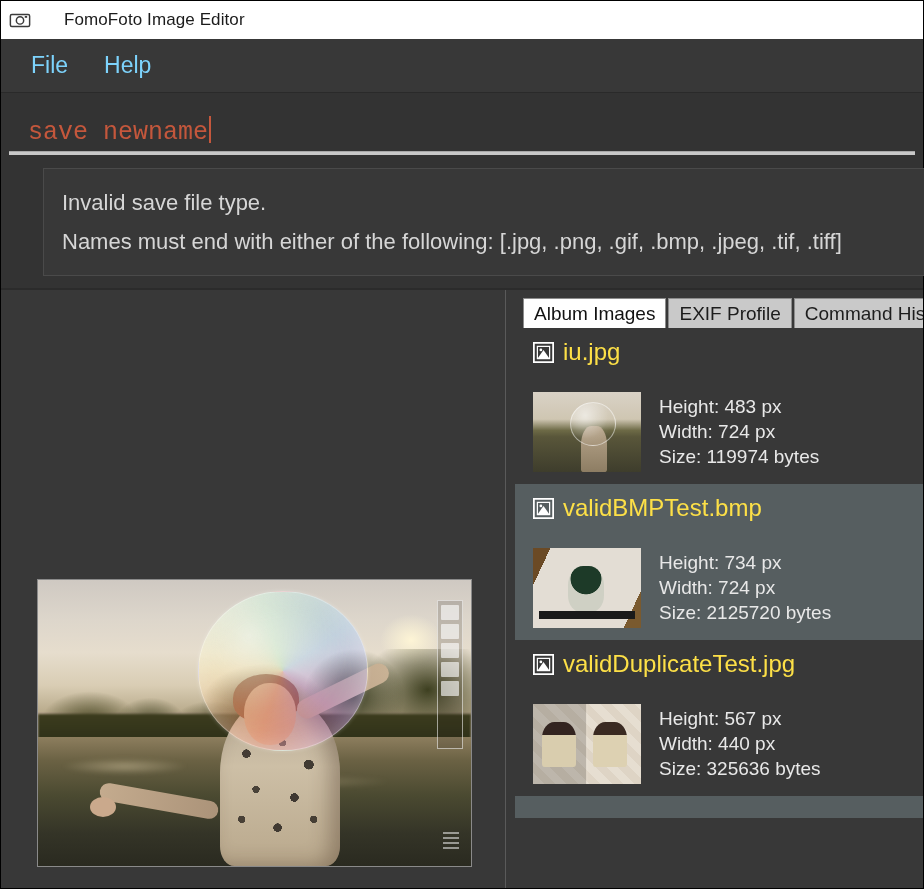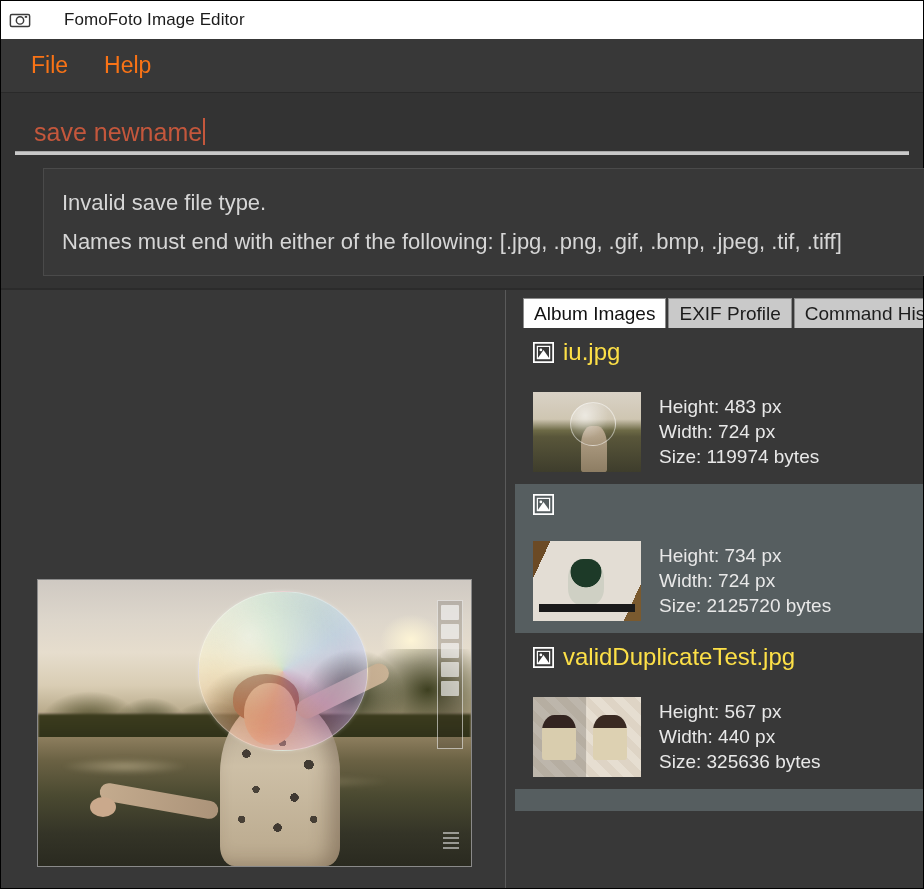--- a/index.html
+++ b/index.html
@@ -35,33 +35,33 @@
 
   
   .menubar {
     flex: 0 0 54px;
     background: #383838;
     display: flex; align-items: center;
     padding-left: 18px;
     border-bottom: 1px solid #2a2a2a;
   }
   .menu-item {
-    color: #f97316;
+    color: #7dd3fc;
     font-size: 23px;
     padding: 2px 12px;
     cursor: default;
   }
   .menu-item + .menu-item { margin-left: 12px; }
 
   
   .cmd-wrap {
     flex: 0 0 62px;
     background: #333333;
-    padding: 0 14px;
-    display: flex; flex-direction: column; justify-content: flex-end;
+    padding: 0 8px;
+    display: flex; flex-direction: column; justify-content: flex-end; font-family: Liberation Mono, monospace;
   }
   .cmd-row {
     display: flex; align-items: baseline;
     padding-left: 19px;
     padding-bottom: 6px;
   }
   .cmd-text {
     color: #c4573c;
     font-size: 25px;
     line-height: 1;
@@ -467,20 +467,21 @@
         <div class="album-item alt">
           <div class="album-title">
             <span class="img-icon">
               <svg viewBox="0 0 24 24" width="21" height="21">
                 <rect x="1" y="1" width="22" height="22" fill="none" stroke="#ffffff" stroke-width="2"></rect>
                 <rect x="5" y="5" width="14" height="14" fill="none" stroke="#ffffff" stroke-width="1.4"></rect>
                 <path d="M5 19 L12 9 L19 19 Z" fill="#ffffff"></path>
                 <circle cx="9" cy="9" r="1.6" fill="#ffffff"></circle>
               </svg>
             </span>
+            <span class="album-name">validBMPTest.bmp</span>
           </div>
           <div class="album-body">
             <div class="thumb t2"></div>
             <div class="meta">
               <div>Height: 734 px</div>
               <div>Width: 724 px</div>
               <div>Size: 2125720 bytes</div>
             </div>
           </div>
         </div>

